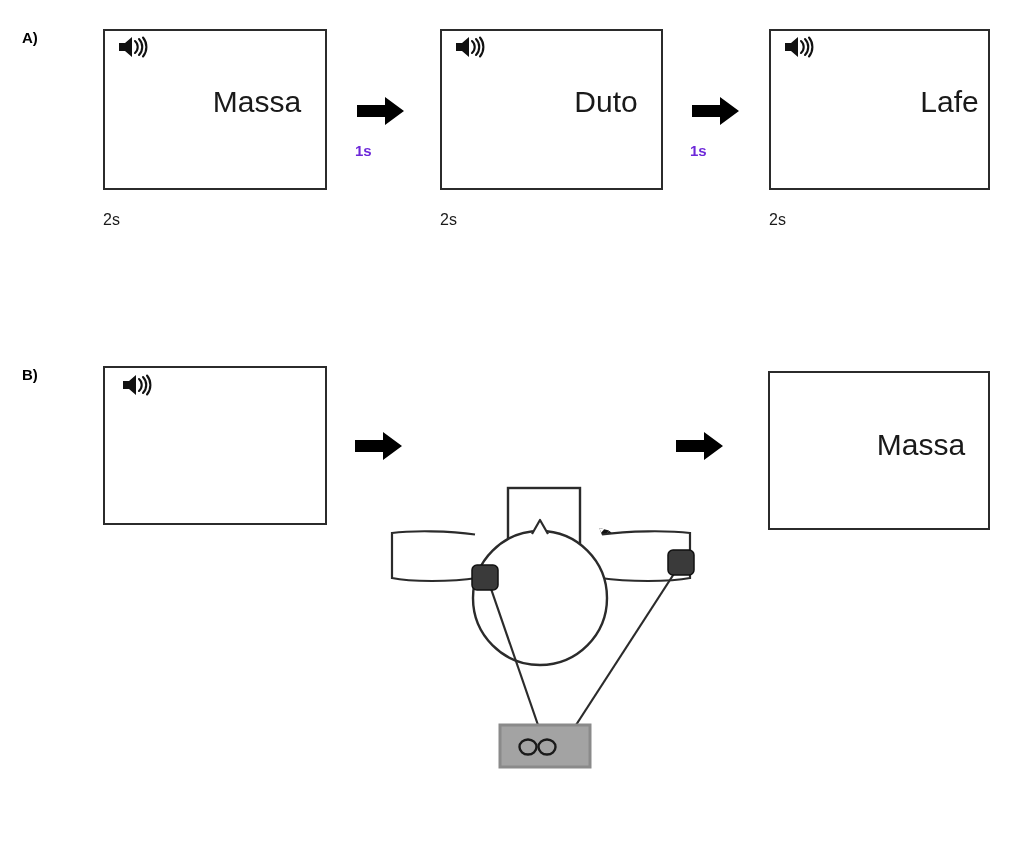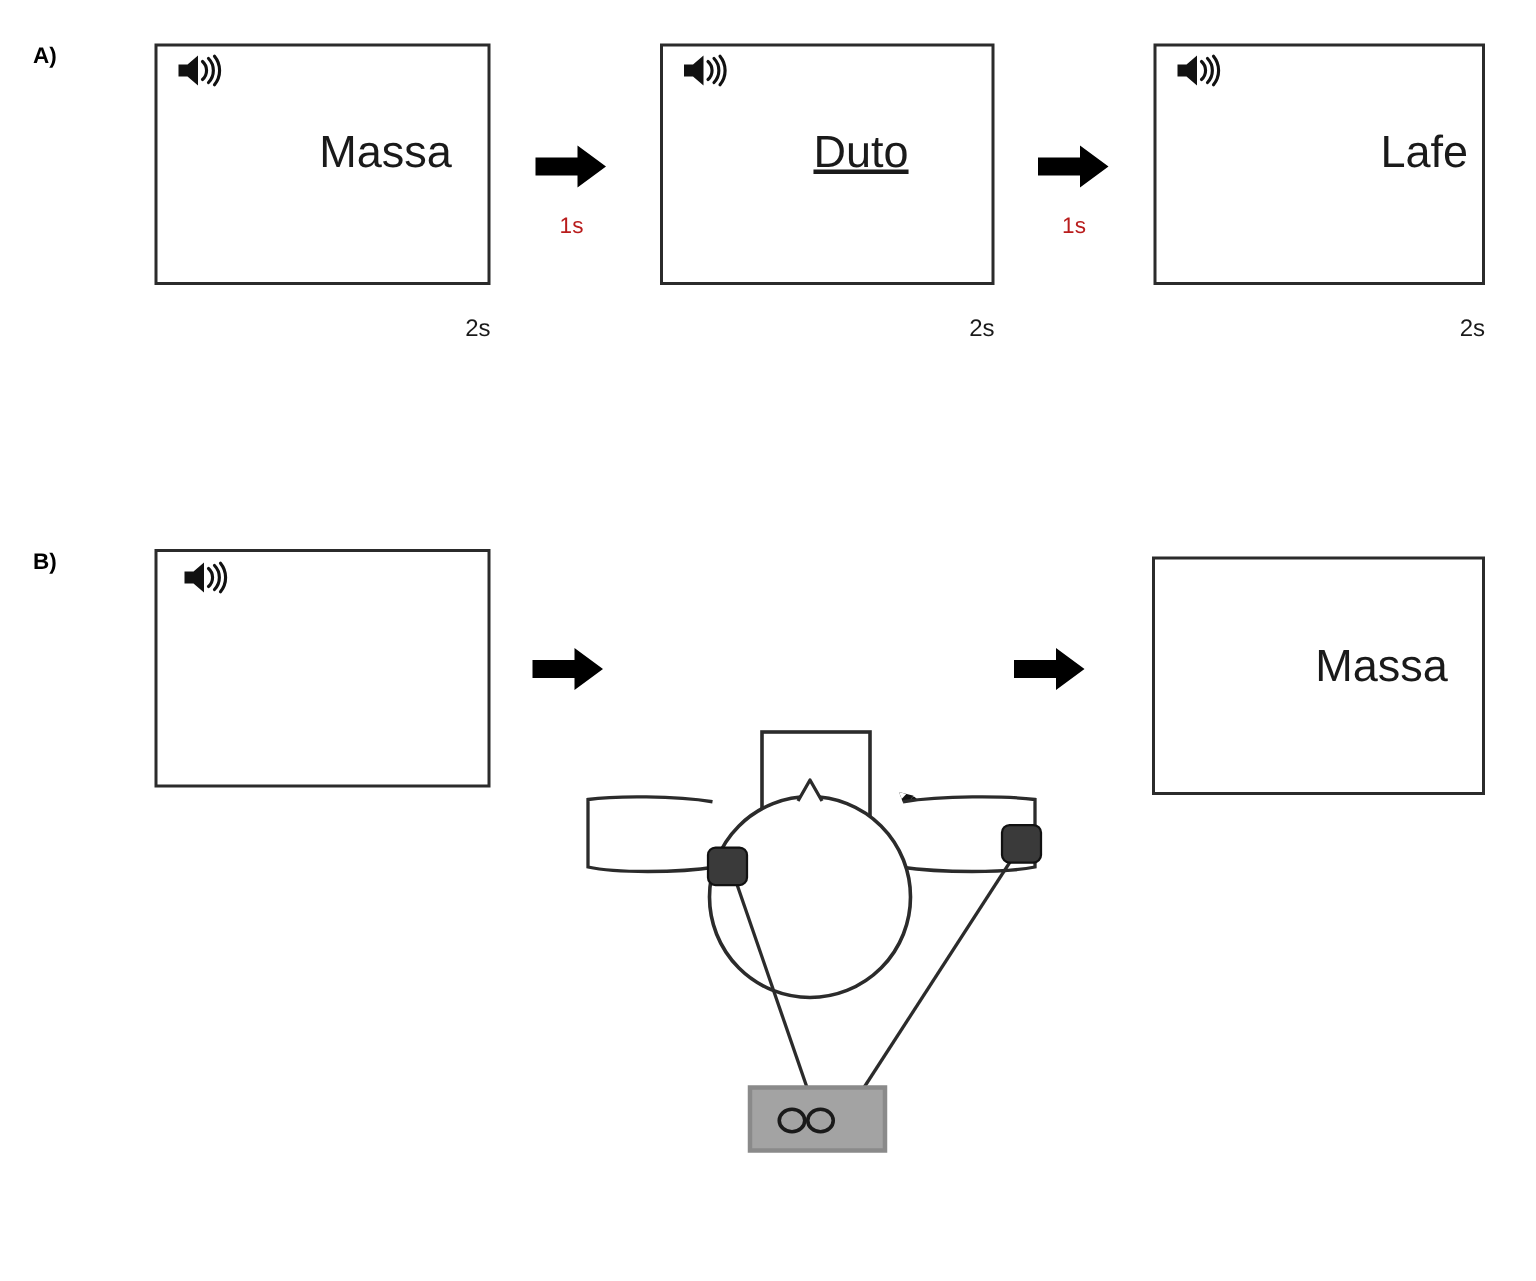--- a/index.html
+++ b/index.html
@@ -7,22 +7,22 @@
        font-family:"Liberation Sans","DejaVu Sans",sans-serif;color:#000;}
   .stage{position:absolute;left:0;top:0;width:1024px;height:854px;}
 
   .panel-letter{position:absolute;font-weight:bold;font-size:15px;line-height:1;color:#000;}
 
   .screen{position:absolute;background:#ffffff;border:2px solid #2b2b2b;box-sizing:border-box;}
   .screen-word{position:absolute;left:0;right:0;text-align:center;font-size:30px;color:#1a1a1a;
                 font-family:"Liberation Sans","DejaVu Sans",sans-serif;white-space:nowrap;margin-left:42px;}
 
   .spk{position:absolute;}
-  .dur{position:absolute;text-align:right;font-size:16px;color:#1a1a1a;white-space:nowrap;}
-  .isi{position:absolute;text-align:center;font-size:15px;color:#b91c1c;white-space:nowrap;}
+  .dur{position:absolute;text-align:left;font-size:16px;color:#1a1a1a;white-space:nowrap;}
+  .isi{position:absolute;font-size:15px;color:#6d28d9;white-space:nowrap;font-weight:bold;}
   .arrow{position:absolute;}
   .eeg{position:absolute;}
   svg{display:block;overflow:visible;}
 </style>
 </head>
 <body>
 
 <div class="stage">
 
   <div class="panel-letter" style="left:22px;top:30px;">A)</div>
@@ -48,21 +48,21 @@
 
   <div class="screen" style="left:440px;top:29px;width:223px;height:161px;"></div>
   <div class="spk" style="left:454px;top:36px;">
     <svg width="32" height="22" viewBox="0 0 32 22">
       <path d="M2 7 L8 7 L15 1 L15 21 L8 15 L2 15 Z" fill="#111"></path>
       <path d="M18 5 A8 8 0 0 1 18 17" stroke="#111" stroke-width="2.1" fill="none" stroke-linecap="round"></path>
       <path d="M22 3 A11.5 11.5 0 0 1 22 19" stroke="#111" stroke-width="2.1" fill="none" stroke-linecap="round"></path>
       <path d="M26 1.5 A15 15 0 0 1 26 20.5" stroke="#111" stroke-width="2.1" fill="none" stroke-linecap="round"></path>
     </svg>
   </div>
-  <div class="screen-word" style="left:424px;width:216px;top:85px;text-decoration:underline;">Duto</div>
+  <div class="screen-word" style="left:456px;width:216px;top:85px;">Duto</div>
   <div class="dur" style="left:440px;width:223px;top:211px;">2s</div>
 
   <div class="arrow" style="left:692px;top:95px;">
     <svg width="48" height="32" viewBox="0 0 48 32">
       <path d="M0 10 L28 10 L28 2 L47 16 L28 30 L28 22 L0 22 Z" fill="#000"></path>
     </svg>
   </div>
   <div class="isi" style="left:690px;width:52px;top:142px;">1s</div>
 
   <div class="screen" style="left:769px;top:29px;width:221px;height:161px;"></div>

